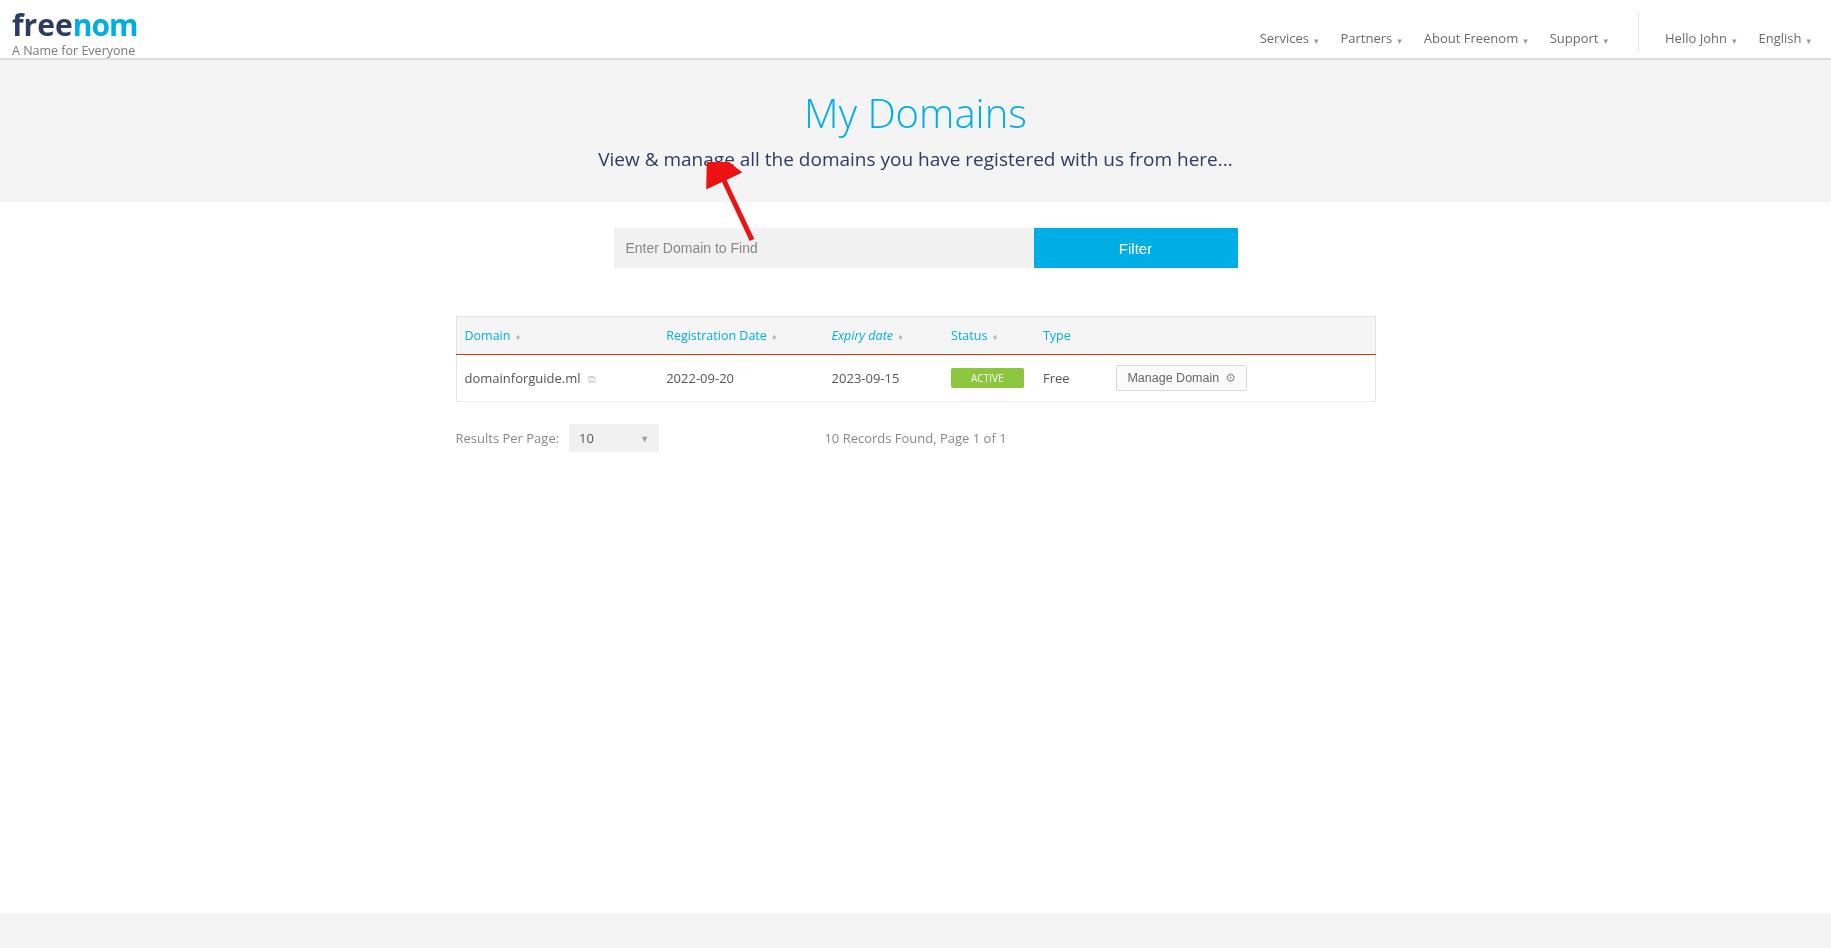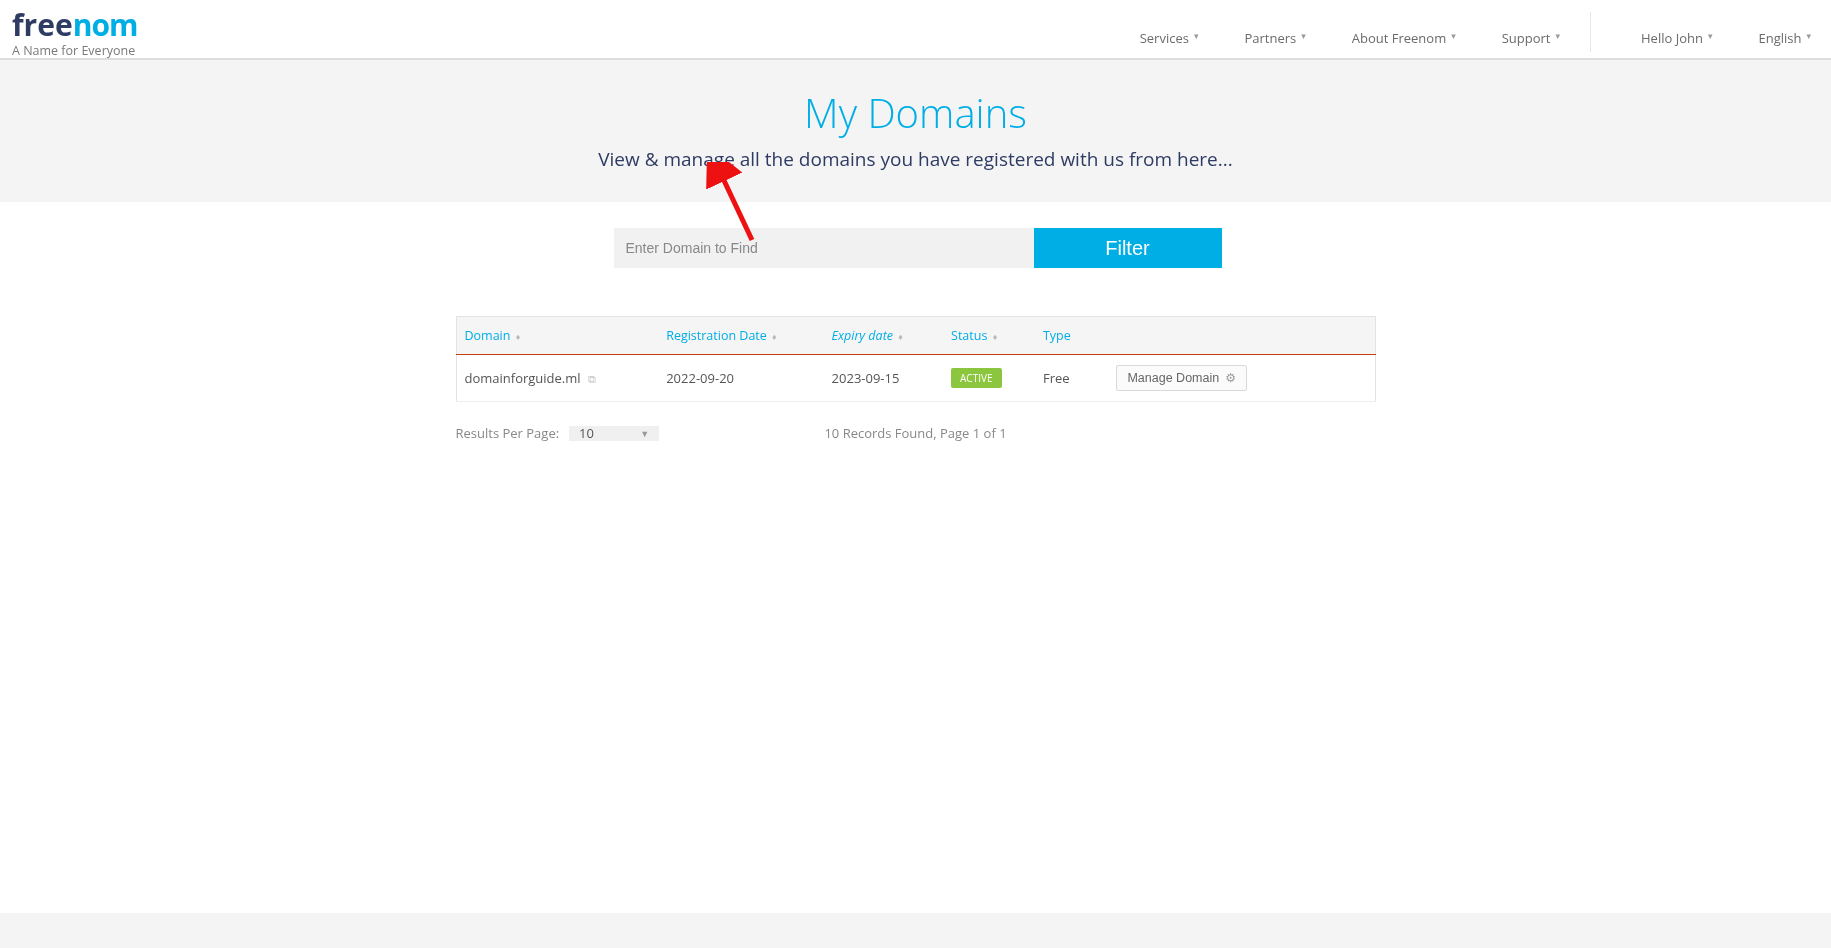--- a/index.html
+++ b/index.html
@@ -6,55 +6,55 @@
   body { font-family: "Open Sans", "Segoe UI", Arial, sans-serif; font-size: 14px; color: #555; background: #fff; }
 
   
   .topbar { display: flex; justify-content: space-between; align-items: flex-start; padding: 10px 20px 0 12px; border-bottom: 2px solid #ddd; height: 60px; }
   .logo-block { }
   .logo-text { font-size: 30px; font-weight: 700; line-height: 1; }
   .logo-text .free { color: #2e3b63; }
   .logo-text .nom  { color: #00aee6; letter-spacing: -1px; }
   .logo-tag  { font-size: 12.5px; color: #7a7a7a; margin-top: 2px; }
   .nav { display: flex; align-items: center; gap: 22px; padding-top: 8px; }
-  .nav-item { color: #6b6b6b; font-size: 13px; cursor: pointer; display: inline-flex; align-items: flex-start; gap: 5px; margin-left: 24px; }
+  .nav-item { color: #6b6b6b; font-size: 13px; cursor: pointer; display: inline-flex; align-items: flex-end; gap: 5px; }
   .nav-item .chev { font-size: 9px; color: #9a9a9a; }
   .nav-sep { width: 1px; height: 40px; background: #e6e6e6; margin: 0 4px 0 8px; transform: translateY(-6px); }
 
   
   .band { background: #f4f4f4; text-align: center; padding: 25px 0 30px; }
   .page-title { font-size: 40px; font-weight: 300; color: #00aee6; }
   .page-sub   { font-size: 19px; color: #2e3b63; margin-top: 6px; }
 
   
   .wrap { max-width: 920px; margin: 0 auto; padding-top: 26px; }
 
   .filter-row { display: flex; margin: 0 0 48px 158px; }
   .filter-input { flex: 0 0 420px; height: 40px; background: #f1f1f1; border: none; padding: 0 12px; font-size: 14px; color: #777; }
   .filter-input::placeholder { color: #888; }
-  .filter-btn { width: 188px; height: 40px; background: #00aee6; color: #fff; border: none; font-size: 20px; cursor: pointer; }
+  .filter-btn { width: 204px; height: 40px; background: #00aee6; color: #fff; border: none; font-size: 15px; cursor: pointer; }
 
   .tbl { width: 100%; border: 1px solid #e3e3e3; border-collapse: collapse; }
   .tbl th { background: #f5f5f5; color: #00aee6; font-weight: 400; font-size: 12.5px; text-align: left; padding: 10px 8px; border-bottom: 1px solid #c2410c; }
   .tbl th .sort { color: #b8b8b8; font-size: 9px; margin-left: 2px; }
   .tbl td { padding: 10px 8px; font-size: 13px; color: #555; border-bottom: 1px solid #eee; }
   .c-domain { width: 22%; }
   .c-reg    { width: 18%; }
   .c-exp    { width: 13%; font-style: italic; }
   .c-status { width: 10%; }
   .c-type   { width: 8%;  }
   .c-action { width: 29%; text-align: left; }
   .extlink  { color: #c7c7c7; font-size: 11px; margin-left: 4px; }
-  .badge-active { display: inline-block; background: #8cc63e; color: #fff; font-size: 10px; padding: 3px 9px; border-radius: 2px; }
+  .badge-active { display: inline-block; background: #8cc63e; color: #fff; font-size: 10px; padding: 3px 20px; border-radius: 2px; }
   .manage-btn { background: #fbfbfb; border: 1px solid #d9d9d9; color: #666; font-size: 12.5px; padding: 5px 10px; cursor: pointer; border-radius: 2px; display: inline-flex; align-items: flex-start; gap: 6px; }
   .manage-btn .gear { color: #999; font-size: 12px; }
 
   .under { display: flex; justify-content: space-between; align-items: center; margin-top: 22px; color: #888; font-size: 13px; }
   .rpp { display: flex; align-items: center; gap: 10px; }
-  .rpp-select { width: 90px; height: 15px; background: #f0f0f0; border: none; padding: 0 10px; font-size: 13px; color: #555; display: inline-flex; align-items: center; justify-content: space-between; cursor: pointer; }
+  .rpp-select { width: 90px; height: 28px; background: #f0f0f0; border: none; padding: 0 10px; font-size: 13px; color: #555; display: inline-flex; align-items: center; justify-content: space-between; cursor: pointer; }
   .rpp-select .caret { font-size: 9px; color: #9a9a9a; }
   .records { position: absolute; left: 50%; transform: translateX(-50%); }
   .under-wrap { position: relative; }
 
   
   .foot { height: 35px; background: #f4f4f4; position: fixed; bottom: 0; left: 0; right: 0; }
 
   
   .arrow-annot { position: absolute; pointer-events: none; }
 </style>

